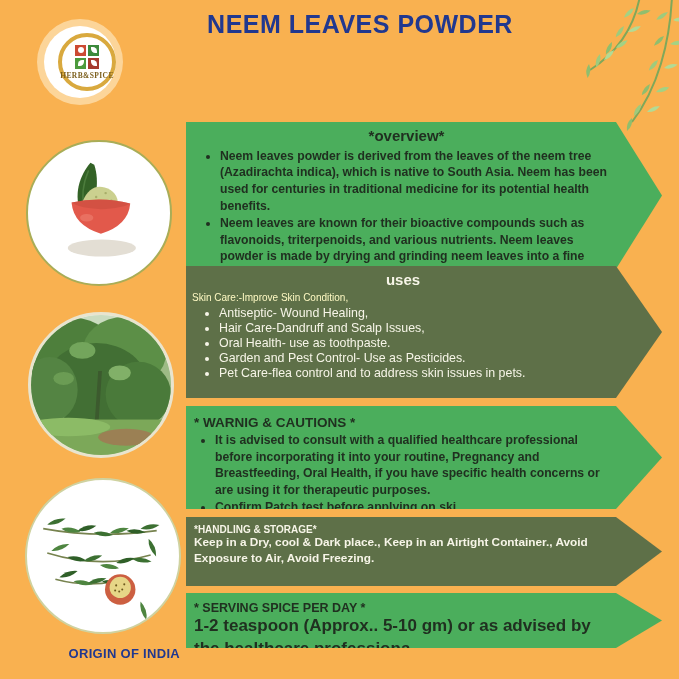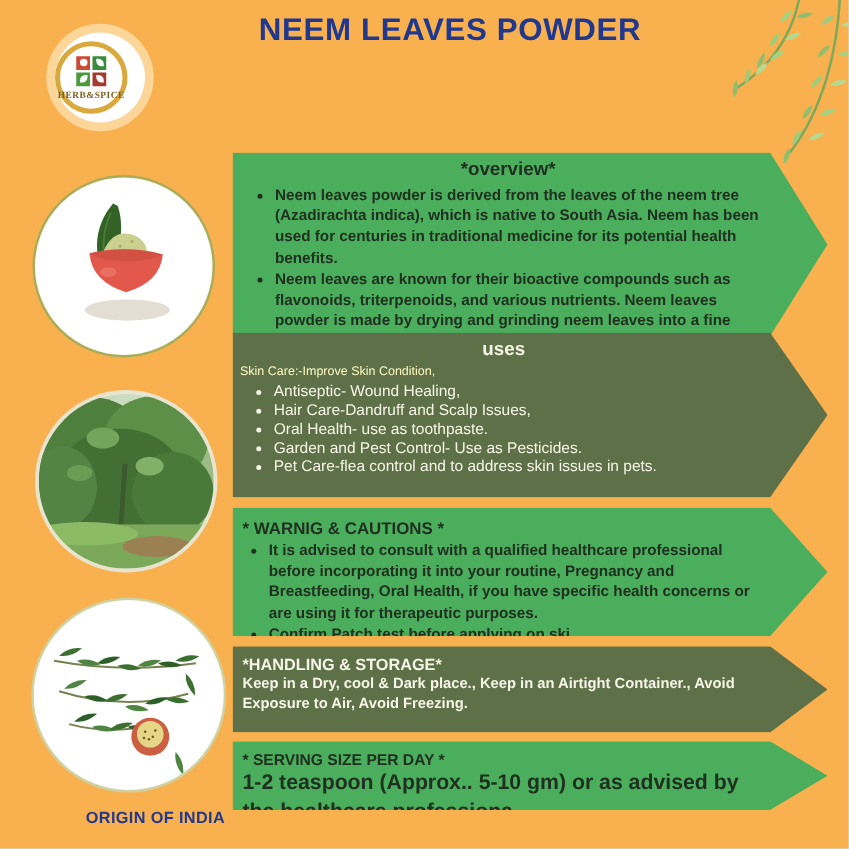--- a/index.html
+++ b/index.html
@@ -11,21 +11,21 @@
   
   .title{
     position:absolute; left:150px; top:10px; width:420px; margin:0;
     text-align:center; font-size:25px; font-weight:700; letter-spacing:.5px;
     color:#21388F;
   }
   
   .logo{
     position:absolute; left:44px; top:26px; width:72px; height:72px;
     background:#FFFFFF; border-radius:50%;
-    display:flex; align-items:center; justify-content:flex-start;
+    display:flex; align-items:center; justify-content:flex-end;
     box-shadow:0 0 0 7px rgba(255,243,214,.55);
     z-index:4;
   }
   .logo-ring{
     width:58px; height:58px; border-radius:50%;
     border:4px solid #D9A93E; background:#fff;
     display:flex; flex-direction:column; align-items:center; justify-content:center;
     box-sizing:border-box;
   }
   .logo-squares{display:grid; grid-template-columns:11px 11px; grid-gap:2px; margin-bottom:2px;}
@@ -67,21 +67,21 @@
   .b-title{font-size:15px; font-weight:700; line-height:1.25;}
   .center{text-align:center;}
   .dark{color:#203020;}
   .light{color:#F7F5E8;}
   .b-body{font-size:12.2px; line-height:1.36; font-weight:600;}
   .b-list{margin:2px 0 0 0; padding-left:21px; list-style:disc;}
   .b-list li{margin:0 0 1px 0;}
   .uses-intro{font-size:10px; font-weight:500; color:#fef9c3; line-height:1.35; margin-top:1px;}
   .uses-list{font-weight:500; color:#F7F5E8; font-size:12.4px; padding-left:27px;}
   .warn-title{font-size:13.5px; font-weight:700; margin-bottom:1px;}
-  .hs-title{font-size:13px; font-weight:700;}
+  .hs-title{font-size:10px; font-weight:700;}
   .hs-text{font-size:11.8px; font-weight:700; line-height:1.33;}
   .sv-title{font-size:12.5px; font-weight:700;}
   .sv-text{font-size:17px; font-weight:700; line-height:1.35;}
   
   .footer{
     position:absolute; left:30px; top:646px; width:150px; text-align:right;
     font-size:13px; font-weight:700; letter-spacing:.3px; color:#21388F; z-index:3;
   }
   
   .leaves-tr{position:absolute; top:0; right:0; z-index:5; pointer-events:none;}
@@ -237,19 +237,19 @@
       <li>Confirm Patch test before applying on ski</li>
     </ul>
   </div>
 
   <div class="banner olive tip46 b-handling">
     <div class="hs-title light">*HANDLING &amp; STORAGE*</div>
     <div class="hs-text light">Keep in a Dry, cool &amp; Dark place., Keep in an Airtight Container., Avoid Exposure to Air, Avoid Freezing.</div>
   </div>
 
   <div class="banner green tip46 b-serving">
-    <div class="sv-title dark">* SERVING SIZE PER DAY *</div>
+    <div class="sv-title dark">* SERVING SPICE PER DAY *</div>
     <div class="sv-text dark">1-2 teaspoon (Approx.. 5-10 gm) or as advised by the healthcare professiona</div>
   </div>
 
   <div class="footer">ORIGIN OF INDIA</div>
 
 </div>
 
 </body></html>

